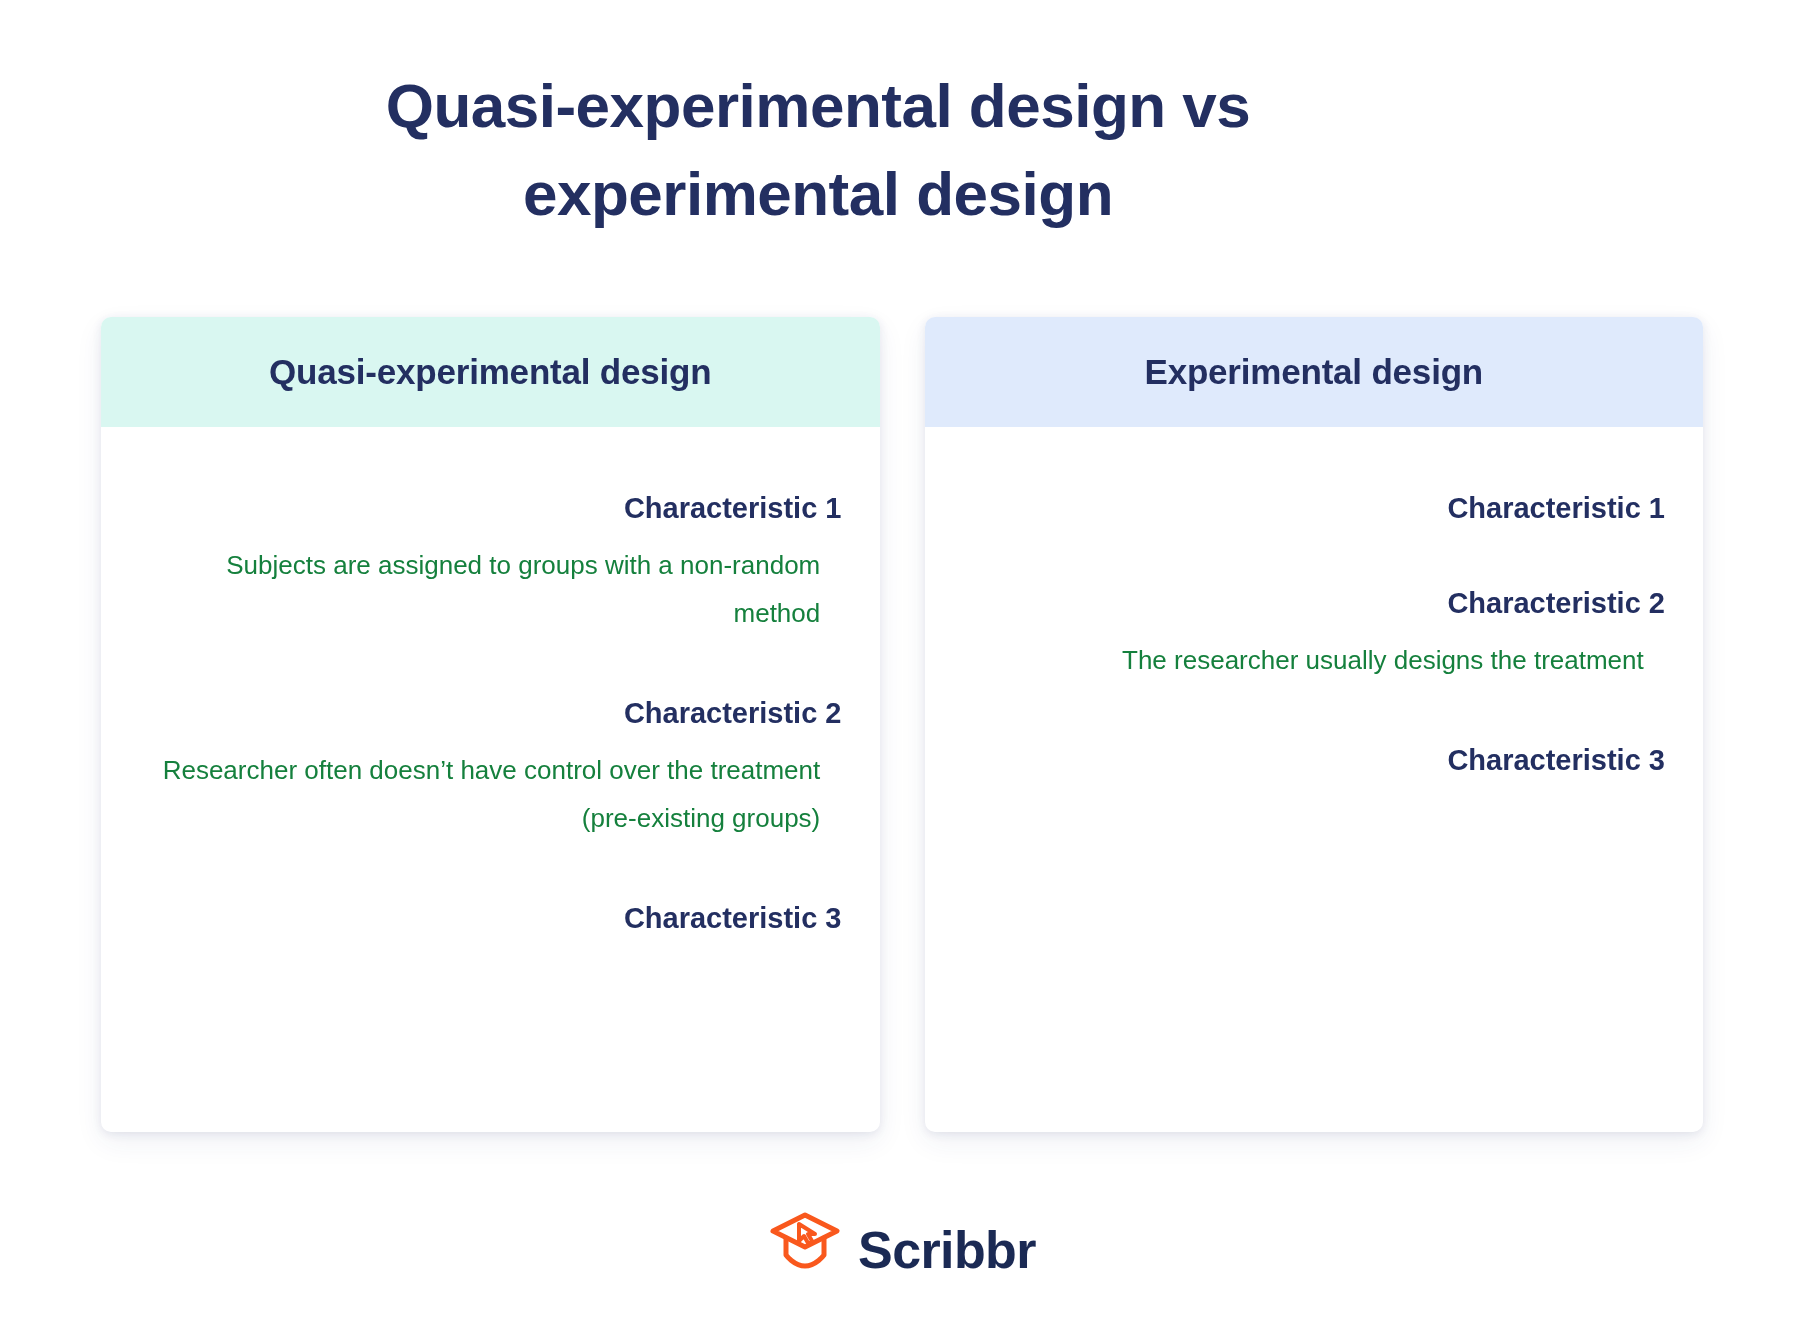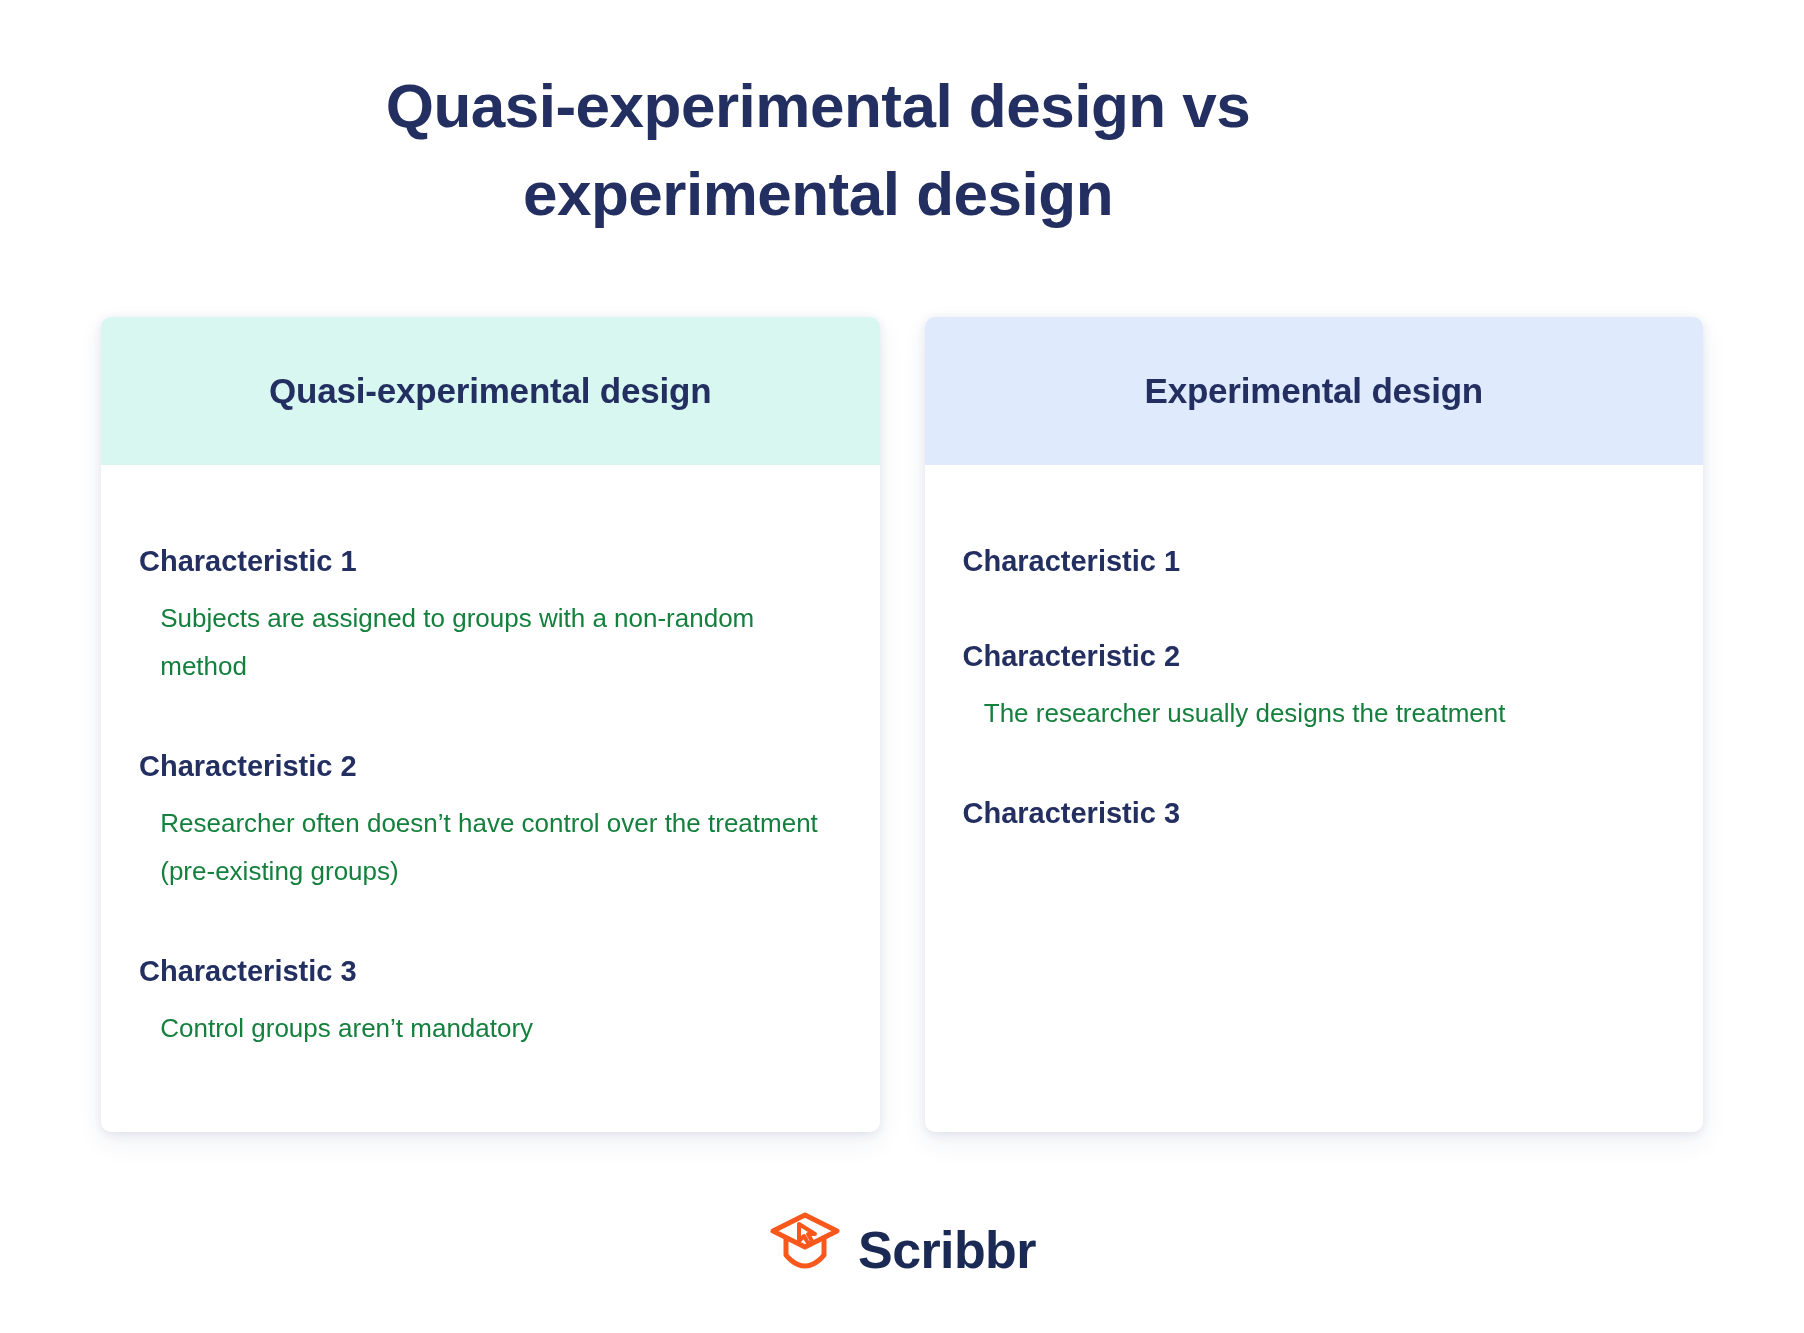--- a/index.html
+++ b/index.html
@@ -56,21 +56,21 @@
     background: #ffffff;
     border-radius: 10px;
     box-shadow: 0 2px 10px rgba(40, 50, 110, 0.10), 0 10px 28px rgba(40, 50, 110, 0.07);
     overflow: hidden;
     min-height: 815px;
     display: flex;
     flex-direction: column;
   }
 
   .card-header {
-    height: 148px;
+    height: 110px;
     display: flex;
     align-items: center;
     justify-content: center;
     text-align: center;
     padding: 0 24px;
     box-sizing: border-box;
   }
   .card-header.mint  { background: #d9f7f1; }
   .card-header.blue  { background: #dfeafc; }
 
@@ -78,22 +78,21 @@
     font-size: 35px;
     font-weight: 700;
     color: #232f61;
     letter-spacing: -0.2px;
   }
 
   .card-body {
     flex: 1 1 auto;
     padding: 62px 38px 40px 38px;
     box-sizing: border-box;
-    text-align: left;
-    margin-top: 15px;
+    text-align: right;
   }
 
   .char-block { margin-bottom: 57px; }
   .char-block:last-child { margin-bottom: 0; }
 
   .char-title {
     font-size: 29px;
     font-weight: 700;
     color: #232f61;
     line-height: 38px;
@@ -150,21 +149,20 @@
           <div class="char-desc">Subjects are assigned to groups with a non-random method</div>
         </div>
 
         <div class="char-block">
           <div class="char-title">Characteristic 2</div>
           <div class="char-desc">Researcher often doesn’t have control over the treatment (pre-existing groups)</div>
         </div>
 
         <div class="char-block">
           <div class="char-title">Characteristic 3</div>
-          <div class="char-desc">Control groups aren’t mandatory</div>
         </div>
 
       </div>
     </div>
 
     <div class="card">
       <div class="card-header blue">
         <span class="card-header-title">Experimental design</span>
       </div>
       <div class="card-body">

